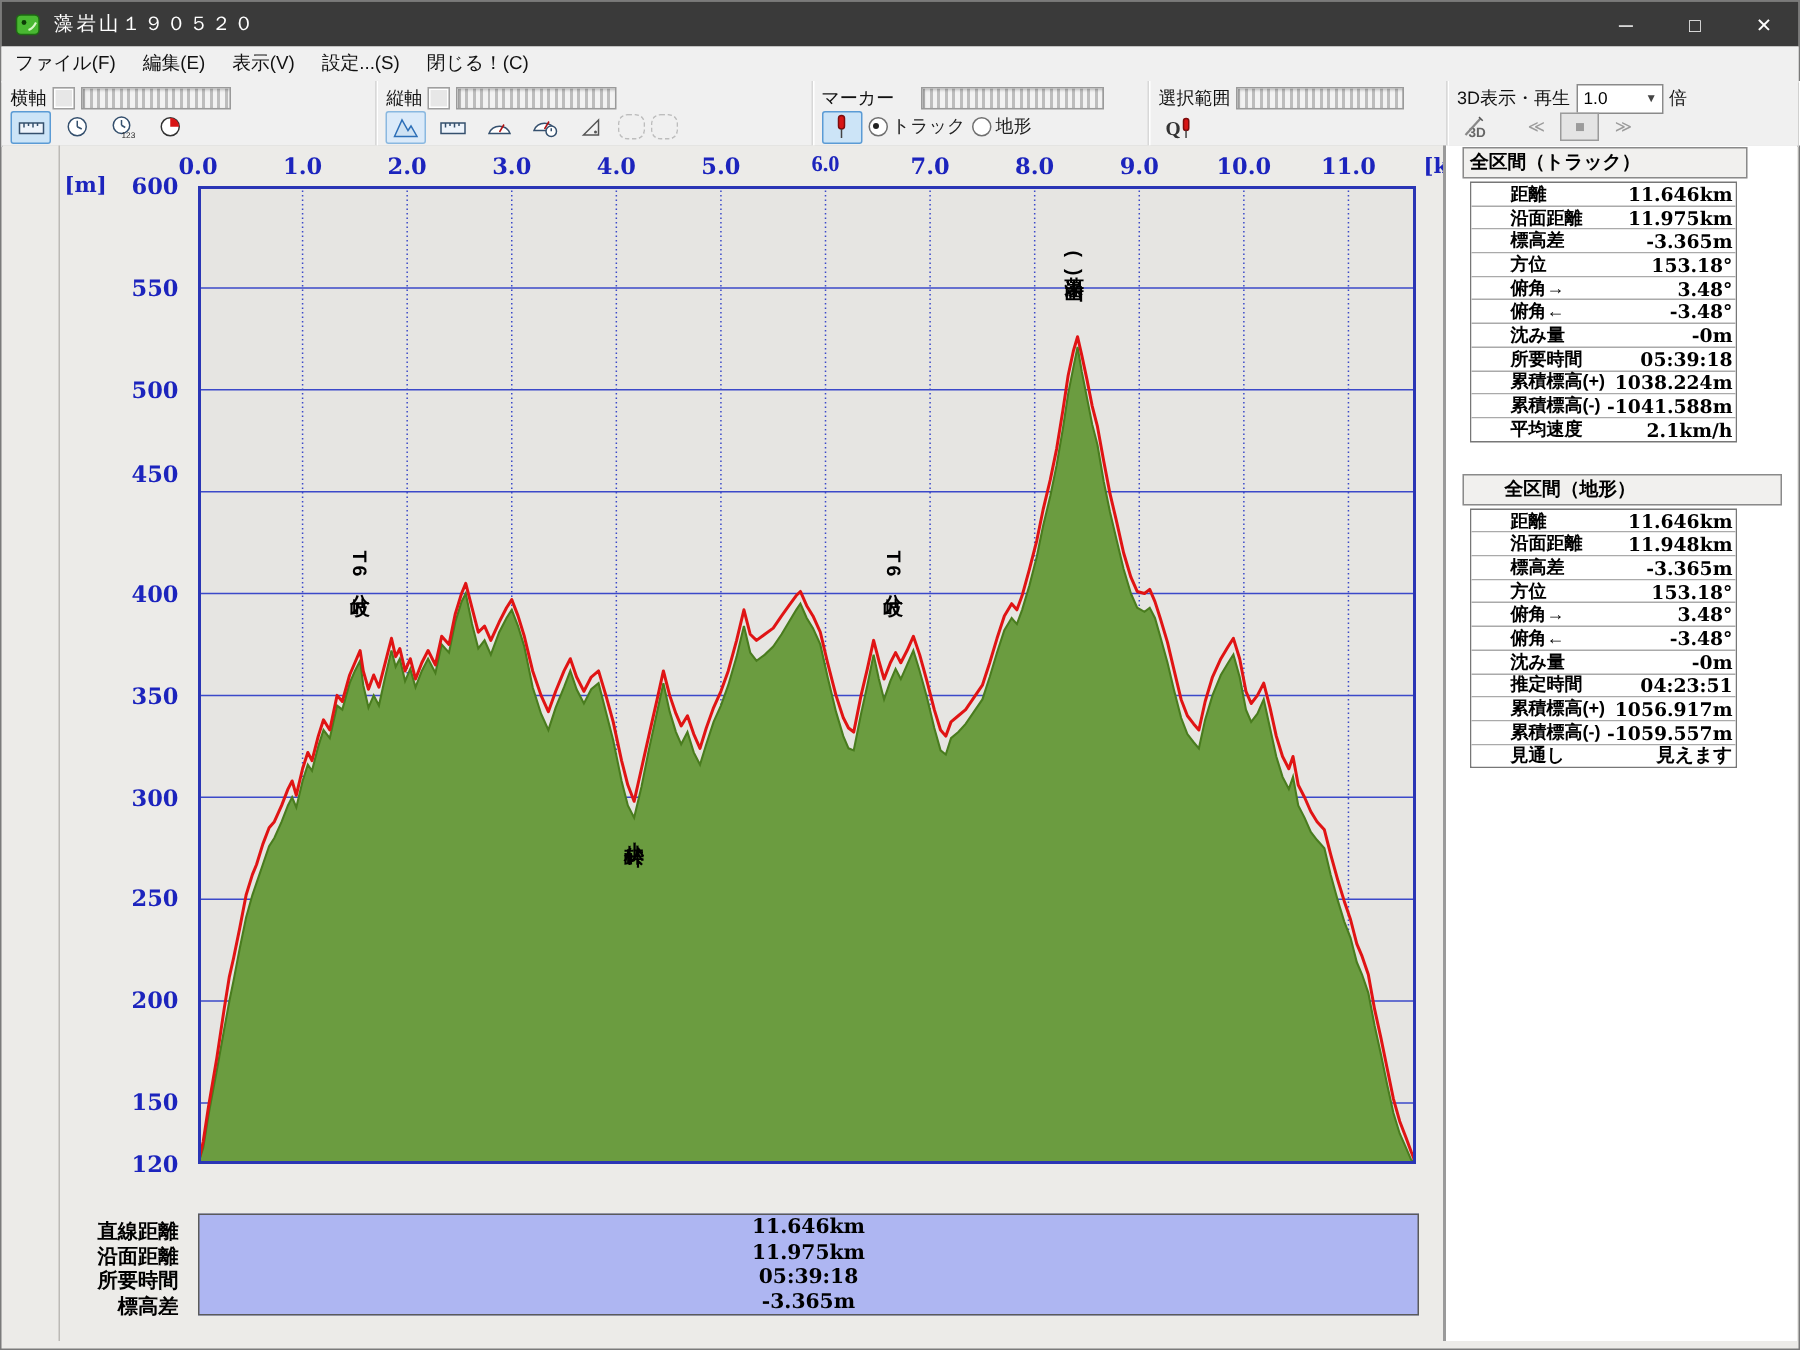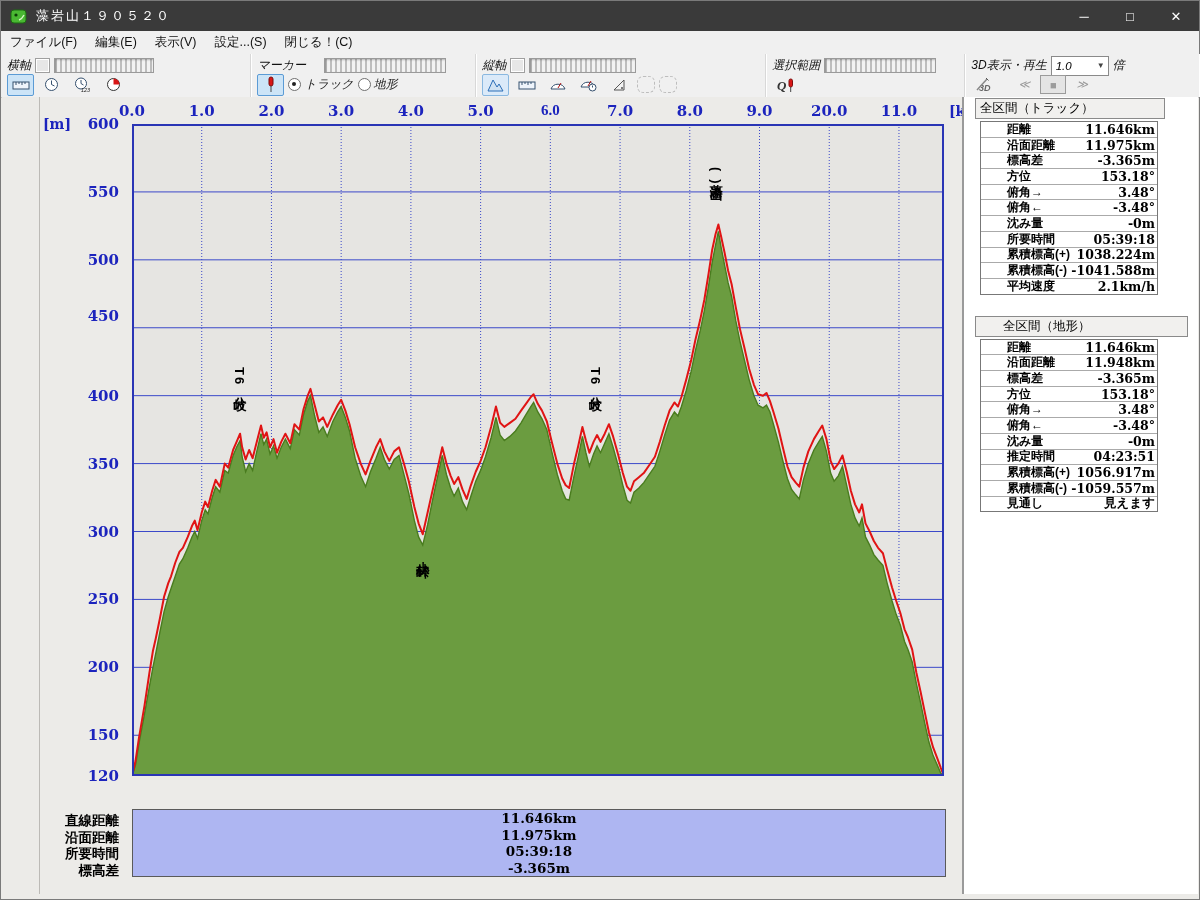--- a/index.html
+++ b/index.html
@@ -9,21 +9,21 @@
   
   #titlebar{left:0;top:0;width:1198px;height:30px;background:#3a3a3a;color:#fff;display:flex;align-items:center;}
   #app-icon{width:18px;height:18px;margin:0 8px 0 9px;}
   #title-text{font-size:13px;letter-spacing:2px;}
   #win-controls{margin-left:auto;display:flex;height:30px;}
   .win-btn{width:46px;height:30px;display:flex;align-items:center;justify-content:center;font-size:13px;color:#fff;cursor:default;}
   
   #menubar{left:0;top:30px;width:1198px;height:23px;background:#f0f0f0;display:flex;align-items:center;border-bottom:1px solid #e2e2e2;}
   .menu-item{padding:3px 9px;font-size:12.5px;color:#111;}
   
-  #toolbar{left:0;top:53px;width:1198px;height:43px;background:#f0f0f0;border-bottom:1px solid #c9c9c9;display:flex;font-style:italic;}
+  #toolbar{left:0;top:53px;width:1198px;height:43px;background:#f0f0f0;border-bottom:1px solid #c9c9c9;display:flex;}
   .tgroup{padding:2px 4px 1px 6px;border-right:1px solid #d8d8d8;box-shadow:1px 0 0 #fff;}
   .trow{display:flex;align-items:center;height:19px;gap:4px;}
   .tlabel{font-size:12px;color:#111;white-space:nowrap;}
   .slider{height:13px;border:1px solid #9a9a9a;background:repeating-linear-gradient(90deg,#bdbdbd 0 2px,#f2f2f2 2px 5px);box-shadow:inset 1px 1px 2px rgba(0,0,0,.25);}
   .minibtn{width:13px;height:13px;border:1px solid #9f9f9f;background:#e7e7e7;box-shadow:inset 0 0 0 1px #fff;}
   .icon-btn{width:25px;height:20px;display:flex;align-items:center;justify-content:center;border:1px solid transparent;border-radius:2px;}
   .icon-btn.sel{background:#cce4f7;border-color:#5b9bd5;}
   .icon-btn.sel2{background:#dbeaf9;border-color:#8ab8e0;}
   .icon-btn svg{display:block;}
   .ghost{width:16px;height:15px;border:1px dashed #a8a8a8;border-radius:35%;opacity:.7;}
@@ -43,21 +43,21 @@
   .unit-label{position:absolute;color:#1c24bd;font-family:"DejaVu Serif",serif;font-weight:bold;font-size:14px;}
   #plot-svg{position:absolute;left:131px;top:123px;background:#e6e5e2;}
   .annot{position:absolute;writing-mode:vertical-rl;text-orientation:mixed;font-size:13px;font-weight:bold;color:#000;letter-spacing:2px;line-height:15px;}
   
   #section-header{left:131px;top:788px;width:812px;height:18px;background:#f4f3f1;border:1px solid #5a5a5a;display:flex;align-items:center;justify-content:center;font-size:13px;font-weight:bold;color:#000;}
   #section-box{left:131px;top:808px;width:812px;height:66px;background:#aeb6f2;border:1px solid #5a5a5a;}
   .sec-row{height:16.5px;display:flex;align-items:center;justify-content:center;font-family:"DejaVu Serif",serif;font-weight:bold;font-size:13.5px;color:#000;}
   .sec-label{position:absolute;width:100px;text-align:right;font-size:13.5px;font-weight:bold;color:#000;}
   
   #right-panel{left:963px;top:96px;width:234px;height:797px;background:#fff;}
-  .stat-header{position:absolute;left:11px;width:184px;height:19px;background:#f1f0ee;border:1px solid #8a8a8a;font-size:12.5px;font-weight:normal;display:flex;align-items:center;padding-left:4px;color:#000;}
+  .stat-header{position:absolute;left:11px;width:184px;height:19px;background:#f1f0ee;border:1px solid #8a8a8a;font-size:12.5px;font-weight:bold;display:flex;align-items:center;padding-left:4px;color:#000;}
   .stat-table{position:absolute;left:16px;width:176px;border:1px solid #777;}
   .stat-row{display:flex;align-items:center;height:14.7px;background:#fff;border-bottom:1px solid #aaa;padding:0 2px;}
   .stat-row:last-child{border-bottom:none;}
   .stat-label{font-size:12px;font-weight:bold;color:#000;white-space:nowrap;padding-left:24px;}
   .stat-value{margin-left:auto;font-family:"DejaVu Serif",serif;font-weight:bold;font-size:12.5px;color:#000;white-space:nowrap;}
 </style>
 </head>
 <body>
 
 <div id="window">
@@ -112,42 +112,20 @@
             </svg>
           </span>
         <span class="icon-btn">
             <svg width="15" height="15" viewBox="0 0 15 15">
               <circle cx="7.5" cy="7.5" r="6" fill="#fff" stroke="#333"></circle>
               <path d="M7.5,7.5 L7.5,1.5 A6,6 0 0 1 13.5,7.5 Z" fill="#d81616"></path>
             </svg>
           </span>
       </div>
     </div>
-    <div class="tgroup" style="width:216px">
-      <div class="trow">
-        <span class="tlabel">マーカー</span>
-        <span class="slider" style="width:120px;margin-left:14px"></span>
-      </div>
-      <div class="trow">
-        <span class="icon-btn sel">
-            <svg width="10" height="17" viewBox="0 0 10 17">
-              <rect x="3" y="1" width="4" height="9" rx="2" fill="#d81616" stroke="#7d0d0d"></rect>
-              <path d="M5,10 L5,16" stroke="#444"></path>
-            </svg>
-          </span>
-        <span class="radio">
-            <span class="rdot on"></span>
-            <span>トラック</span>
-          </span>
-        <span class="radio">
-            <span class="rdot"></span>
-            <span>地形</span>
-          </span>
-      </div>
-    </div>
     <div class="tgroup" style="width:282px">
       <div class="trow">
         <span class="tlabel">縦軸</span>
         <span class="minibtn"></span>
         <span class="slider" style="width:105px"></span>
       </div>
       <div class="trow">
         <span class="icon-btn sel2">
             <svg width="17" height="14" viewBox="0 0 17 14">
               <path d="M1,13 L6,2 L10,9 L12,6 L16,13 Z" fill="#cfe2f3" stroke="#2d6fb8"></path>
@@ -174,20 +152,42 @@
             </svg>
           </span>
         <span class="icon-btn">
             <svg width="15" height="14" viewBox="0 0 15 14">
               <path d="M2,12 L12,2 L12,12 Z" fill="#f2f2f2" stroke="#555"></path>
               <circle cx="10" cy="10" r="1" fill="#555"></circle>
             </svg>
           </span>
         <span class="ghost"></span>
         <span class="ghost"></span>
+      </div>
+    </div>
+    <div class="tgroup" style="width:216px">
+      <div class="trow">
+        <span class="tlabel">マーカー</span>
+        <span class="slider" style="width:120px;margin-left:14px"></span>
+      </div>
+      <div class="trow">
+        <span class="icon-btn sel">
+            <svg width="10" height="17" viewBox="0 0 10 17">
+              <rect x="3" y="1" width="4" height="9" rx="2" fill="#d81616" stroke="#7d0d0d"></rect>
+              <path d="M5,10 L5,16" stroke="#444"></path>
+            </svg>
+          </span>
+        <span class="radio">
+            <span class="rdot on"></span>
+            <span>トラック</span>
+          </span>
+        <span class="radio">
+            <span class="rdot"></span>
+            <span>地形</span>
+          </span>
       </div>
     </div>
     <div class="tgroup" style="width:190px">
       <div class="trow">
         <span class="tlabel">選択範囲</span>
         <span class="slider" style="width:110px"></span>
       </div>
       <div class="trow">
         <span class="icon-btn">
             <svg width="20" height="16" viewBox="0 0 20 16">
@@ -233,21 +233,21 @@
       <div class="axis-num" style="left: 111px; top: 101px; width: 40px;">0.0</div>
       <div class="axis-num" style="left: 180.724px; top: 101px; width: 40px;">1.0</div>
       <div class="axis-num" style="left: 250.447px; top: 101px; width: 40px;">2.0</div>
       <div class="axis-num" style="left: 320.171px; top: 101px; width: 40px; text-align: center;">3.0</div>
       <div class="axis-num" style="left: 389.894px; top: 101px; width: 40px;">4.0</div>
       <div class="axis-num" style="left: 459.618px; top: 101px; width: 40px;">5.0</div>
       <div class="axis-num" style="left: 529.341px; top: 101px; width: 40px; font-family: Liberation Serif, serif;">6.0</div>
       <div class="axis-num" style="left: 599.065px; top: 101px; width: 40px;">7.0</div>
       <div class="axis-num" style="left: 668.788px; top: 101px; width: 40px;">8.0</div>
       <div class="axis-num" style="left: 738.512px; top: 101px; width: 40px;">9.0</div>
-      <div class="axis-num" style="left: 808.235px; top: 101px; width: 40px;">20.0</div>
+      <div class="axis-num" style="left: 808.235px; top: 101px; width: 40px;">10.0</div>
       <div class="axis-num" style="left: 877.959px; top: 101px; width: 40px;">11.0</div>
     </div>
   <div id="yticks">
       <div class="yaxis-num" style="left: 68px; top: 114px;">600</div>
       <div class="yaxis-num" style="left: 68px; top: 181.917px;">550</div>
       <div class="yaxis-num" style="left: 68px; top: 249.833px;">500</div>
       <div class="yaxis-num" style="left: 68px; top: 306px;">450</div>
       <div class="yaxis-num" style="left: 68px; top: 385.667px;">400</div>
       <div class="yaxis-num" style="left: 68px; top: 453.583px;">350</div>
       <div class="yaxis-num" style="left: 68px; top: 521.5px;">300</div>

